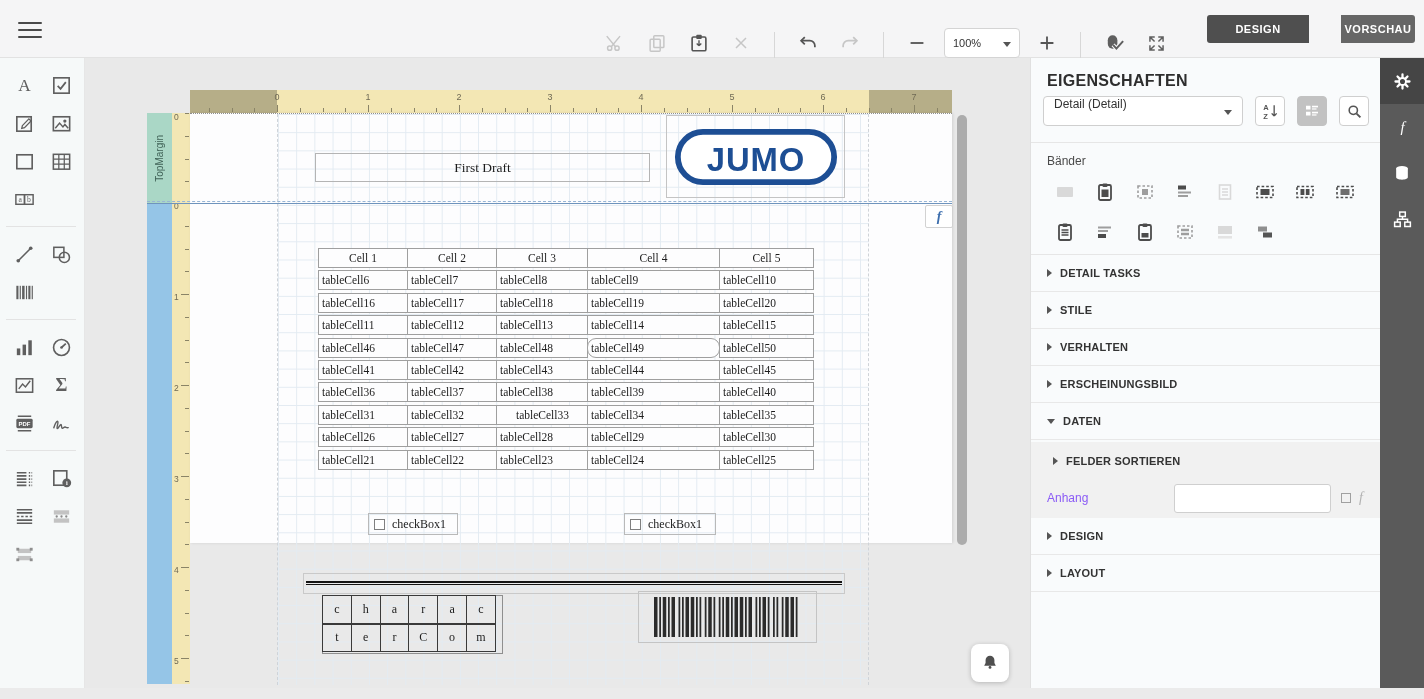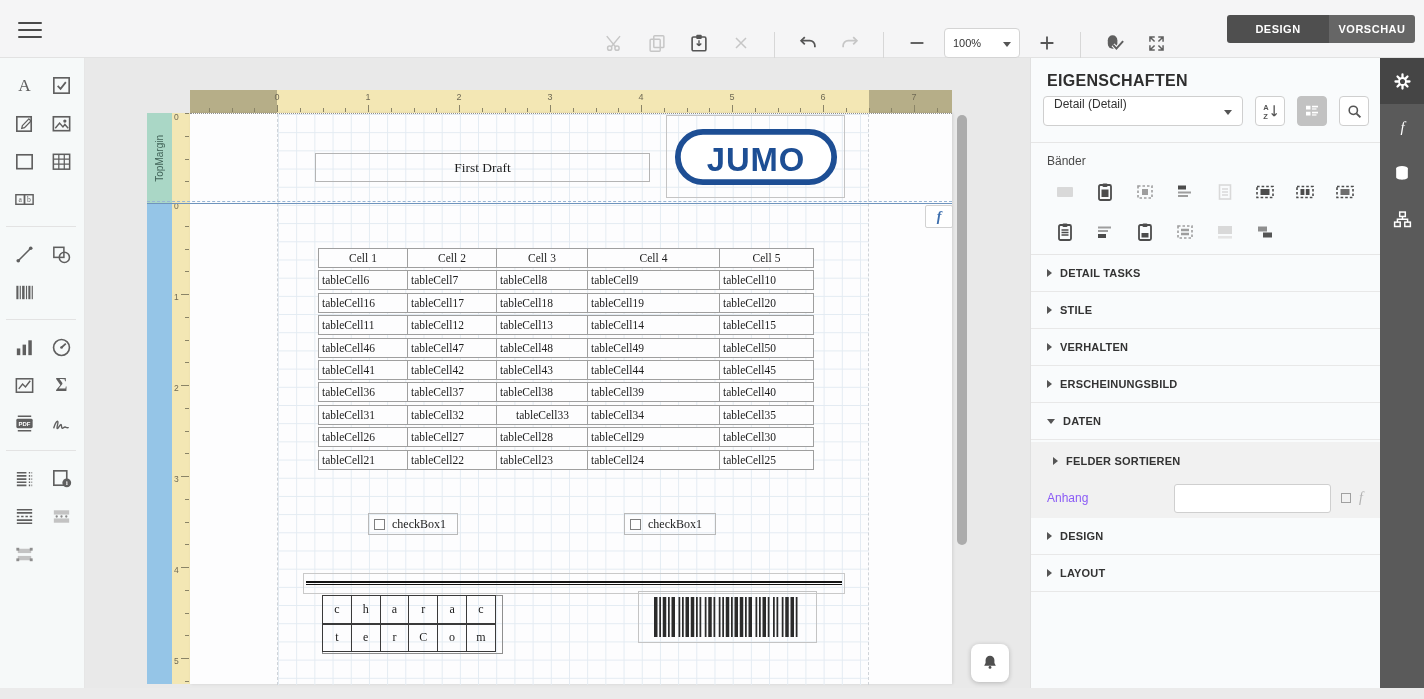--- a/index.html
+++ b/index.html
@@ -17,21 +17,21 @@
   .tbtn svg { display:block; }
   .tsep { width:1px; height:26px; background:#d7d7d7; margin:0 6px; }
   .zoom-select { width:76px; height:30px; background:#fff; border:1px solid #d4d4d4; border-radius:4px;
     display:flex; align-items:center; padding:0 8px; font-size:11px; color:#333; position:relative; }
   .zoom-select .caret { position:absolute; right:8px; top:13px; width:0; height:0;
     border-left:4px solid transparent; border-right:4px solid transparent; border-top:5px solid #555; }
   .view-switch { position:absolute; right:9px; top:15px; height:28px; display:flex; border-radius:3px; overflow:hidden; }
   .view-switch .vbtn { height:28px; display:flex; align-items:center; justify-content:center;
     font-size:11px; font-weight:bold; color:#fff; letter-spacing:.5px; cursor:pointer; }
   .vbtn.design { width:102px; background:#4f4f4f; }
-  .vbtn.preview { width:86px; background:#666666; }
+  .vbtn.preview { width:74px; background:#666666;margin-left:32px; }
 
   
   .toolbox { position:absolute; left:0; top:58px; width:85px; height:630px;
     background:#f6f9f9; border-right:1px solid #e6e6e6; padding:8px 0 0 6px; }
   .tbx-grid { display:flex; flex-wrap:wrap; width:76px; }
   .tbx-cell { width:37px; height:38px; display:flex; align-items:center; justify-content:center; cursor:pointer; }
   .tbx-cell.empty { cursor:default; }
   .tbx-div { width:70px; height:1px; background:#e3e3e3; margin:8px 0; }
 
   
@@ -40,21 +40,21 @@
   .hruler .light { position:absolute; left:87px; top:0; width:592px; height:23px; background:#f3e7b4; }
   .htick { position:absolute; bottom:1px; width:1px; background:#8a8467; }
   .hnum { position:absolute; top:2px; font-size:9px; color:#6f6a55; transform:translateX(-50%); }
   .vruler { position:absolute; left:87px; top:55px; width:18px; height:571px; background:#f3e7b4; overflow:hidden; }
   .vtick { position:absolute; right:1px; height:1px; background:#8a8467; }
   .vnum { position:absolute; left:2px; font-size:8.5px; color:#6f6a55; transform:translateY(-50%); }
   .strip { position:absolute; left:62px; width:25px; }
   .strip.topmargin { top:55px; height:90px; background:#aad7c6; display:flex; align-items:center; justify-content:center; }
   .strip.detail { top:145px; height:481px; background:#95c5e7; }
   .strip-label { writing-mode:vertical-rl; transform:rotate(180deg); font-size:10px; color:#3f6156; }
-  .page { position:absolute; left:105px; top:55px; width:762px; height:571px; background:#fdfdfe;
+  .page { position:absolute; left:105px; top:55px; width:762px; height:430px; background:#fdfdfe;
     border-top:1px dotted #8f8f8f; box-shadow:1px 0 3px rgba(0,0,0,.10); }
   .grid-overlay { position:absolute; left:87px; top:0; width:592px; height:571px;
     background-image:linear-gradient(#e3ebf2 1px, transparent 1px), linear-gradient(90deg,#e3ebf2 1px, transparent 1px);
     background-size:18.2px 18.2px; border-left:1px dashed #cfd3d8; border-right:1px dashed #cfd3d8; }
   .band-sep { position:absolute; left:62px; top:143px; width:805px; height:3px;
     border-top:1px dashed #97b5d5; border-bottom:1px solid #6f94bd; }
   .fx-badge { position:absolute; left:840px; top:147px; width:28px; height:23px; background:#fff;
     border:1px solid #d2d2d2; border-radius:2px; display:flex; align-items:center; justify-content:center;
     font-family:"Liberation Serif", serif; font-style:italic; font-weight:bold; font-size:14px; color:#3e6fae; cursor:pointer; }
   .vscroll { position:absolute; left:872px; top:57px; width:10px; height:430px; background:#acacac; border-radius:5px; cursor:pointer; }
@@ -497,21 +497,21 @@
             <div class="tcell" style="width: 90px;">tableCell11</div>
             <div class="tcell" style="width: 90px;">tableCell12</div>
             <div class="tcell" style="width: 92px;">tableCell13</div>
             <div class="tcell" style="width: 133px;">tableCell14</div>
             <div class="tcell" style="width: 95px;">tableCell15</div>
           </div>
           <div class="trow">
             <div class="tcell" style="width: 90px;">tableCell46</div>
             <div class="tcell" style="width: 90px;">tableCell47</div>
             <div class="tcell" style="width: 92px;">tableCell48</div>
-            <div class="tcell" style="width: 133px;">tableCell49</div>
+            <div class="tcell" style="width: 133px; border-radius: 9px;">tableCell49</div>
             <div class="tcell" style="width: 95px;">tableCell50</div>
           </div>
           <div class="trow">
             <div class="tcell" style="width: 90px;">tableCell41</div>
             <div class="tcell" style="width: 90px;">tableCell42</div>
             <div class="tcell" style="width: 92px;">tableCell43</div>
             <div class="tcell" style="width: 133px;">tableCell44</div>
             <div class="tcell" style="width: 95px;">tableCell45</div>
           </div>
           <div class="trow">

